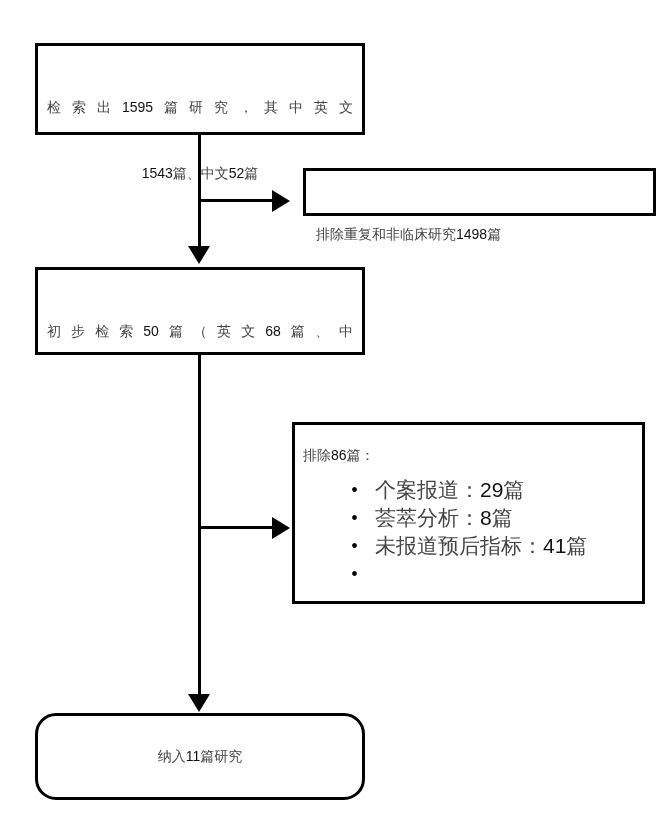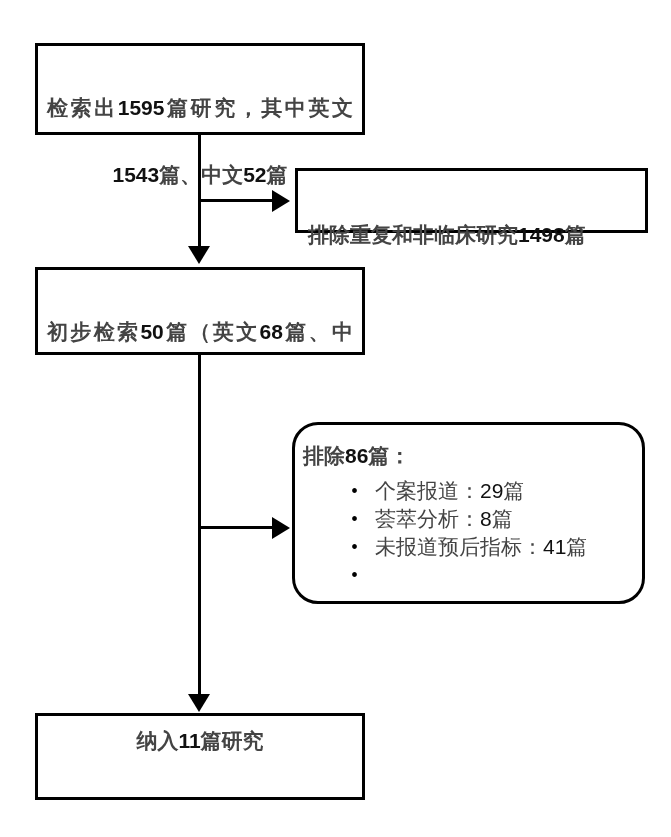--- a/index.html
+++ b/index.html
@@ -17,25 +17,24 @@
   }
   .box {
     position: absolute;
     box-sizing: border-box;
     border: 3px solid #000000;
     background: #ffffff;
     color: #3a3a3a;
   }
   .box-text {
     font-family: "Liberation Serif", "DejaVu Serif", serif;
-    font-size: 21px;
+    font-size: 14px;
     line-height: 33px;
     color: #444444;
     white-space: pre-line;
-    font-weight: bold;
   }
   
   #box-initial-search, #box-screened {
     padding: 12px 9px 0 9px;
   }
   #box-initial-search .line-1,
   #box-screened .line-1 {
     display: block;
     text-align: justify;
     text-align-last: justify;
@@ -49,25 +48,26 @@
   #box-duplicates-excluded {
     padding: 14px 10px 0 10px;
   }
   #box-duplicates-excluded .line-1 {
     display: block;
     text-align: left;
   }
   #box-included {
     padding: 8px;
     display: flex;
+    align-items: center;
     justify-content: center;
+    border-radius: 21px;
   }
   #box-excluded {
     padding: 14px 8px 12px 8px;
-    border-radius: 26px;
   }
   #box-excluded .excl-head {
     display: block;
     text-align: left;
     margin: 0 0 4px 0;
   }
   .excl-list {
     margin: 0;
     padding: 0 0 0 48px;
     list-style: none;
@@ -128,21 +128,21 @@
       <span class="line-2"><span class="num">1543</span>篇、中文<span class="num">52</span>篇</span>
     </div>
   </div>
 
   <div class="vline" style="left:198px; top:135px; height:112px;"></div>
   <div class="arrow-down" style="left:188px; top:246px;"></div>
 
   <div class="hline" style="left:198px; top:199px; width:76px;"></div>
   <div class="arrow-right" style="left:272px; top:190px;"></div>
 
-  <div class="box" id="box-duplicates-excluded" style="left:295px; top:168px; width:353px; height:65px;">
+  <div class="box" id="box-duplicates-excluded" style="left:303px; top:168px; width:353px; height:48px;">
     <div class="box-text">
       <span class="line-1">排除重复和非临床研究<span class="num">1498</span>篇</span>
     </div>
   </div>
 
   <div class="box" id="box-screened" style="left:35px; top:267px; width:330px; height:88px;">
     <div class="box-text">
       <span class="line-1">初步检索<span class="num">50</span>篇（英文<span class="num">68</span>篇、中</span>
     </div>
   </div>

